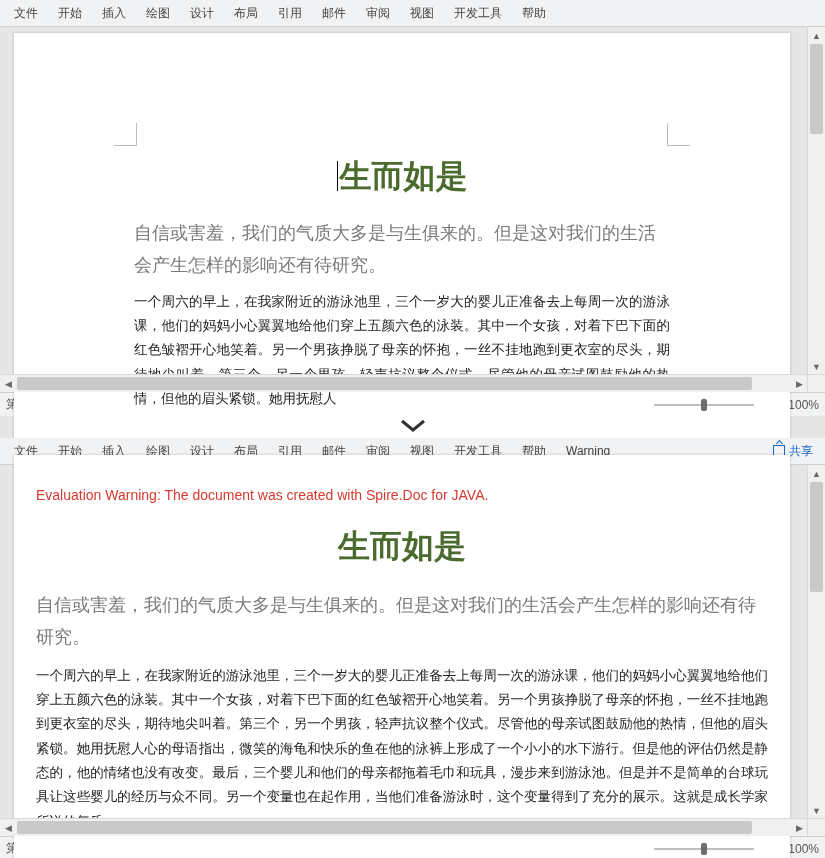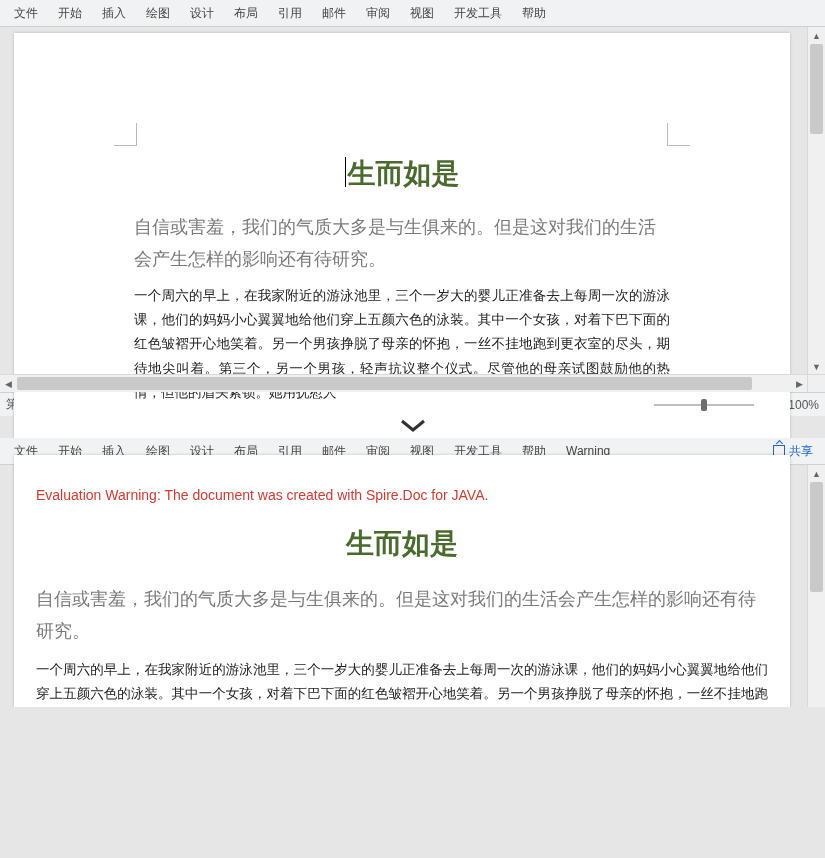--- a/index.html
+++ b/index.html
@@ -1,16 +1,16 @@
 <!DOCTYPE html>
 <html><head>
 <meta charset="utf-8">
 <style>
   html,body{margin:0;padding:0;font-family:"Microsoft YaHei","Segoe UI",Arial,sans-serif;font-size:12px;background:#e6e6e6;color:#333;}
-  .app{width:825px;height:707px;position:relative;background:#e6e6e6;overflow:hidden;}
+  .app{width:825px;height:858px;position:relative;background:#e6e6e6;overflow:hidden;}
 
   
   .menubar{display:flex;align-items:center;height:26px;background:#f1f2f3;border-bottom:1px solid #d0d0d0;padding:0 4px;gap:0;}
   .menubar .item{padding:0 10px;line-height:26px;color:#444;cursor:default;}
   .share{color:#1a66c9;display:flex;align-items:center;gap:4px;margin-left:auto;padding:0 8px;}
   .share .box{width:10px;height:10px;border:1px solid #1a66c9;position:relative;}
   .share .box::after{content:"";position:absolute;left:3px;top:-5px;width:4px;height:4px;border-top:1px solid #1a66c9;border-right:1px solid #1a66c9;transform:rotate(-45deg);}
 
   .editor{position:relative;background:#e6e6e6;}
   .vscroll{position:absolute;top:0;right:0;width:17px;bottom:17px;background:#f0f0f0;border-left:1px solid #d9d9d9;}
@@ -21,21 +21,21 @@
   .hscroll .arrow{width:17px;text-align:center;color:#666;font-size:9px;}
   .hscroll .track{flex:1;height:100%;position:relative;}
   .hscroll .thumb{position:absolute;top:2px;bottom:2px;background:#c9c9c9;border-radius:2px;}
   .corner{position:absolute;right:0;bottom:0;width:17px;height:17px;background:#f0f0f0;border-left:1px solid #d9d9d9;border-top:1px solid #d9d9d9;}
 
   .page{position:absolute;background:#fff;box-shadow:0 0 3px rgba(0,0,0,.2);}
   .crop-mark{position:absolute;width:22px;height:22px;}
   .crop-tl{border-right:1px solid #bcbcbc;border-bottom:1px solid #bcbcbc;}
   .crop-tr{border-left:1px solid #bcbcbc;border-bottom:1px solid #bcbcbc;}
 
-  .doc-title{font-size:28px;font-weight:700;color:#4a6b2d;text-align:center;}
+  .doc-title{font-size:32px;font-weight:700;color:#4a6b2d;text-align:center;}
   .cursor{display:inline-block;width:0;border-left:1px solid #000;height:30px;vertical-align:-4px;margin-right:2px;}
   .summary{color:#7a7a7a;font-size:18px;line-height:1.8;}
   .body-p{color:#222;font-size:13.5px;line-height:1.8;font-weight:500;}
   .warning{color:#d63a2f;font-size:14px;}
 
   .statusbar{display:flex;align-items:center;height:23px;background:#f1f2f3;border-top:1px solid #d0d0d0;padding:0 6px;color:#555;font-size:12px;gap:10px;}
   .statusbar .seg{display:flex;align-items:center;gap:4px;white-space:nowrap;}
   .spacer{flex:1;}
   .ico{font-size:11px;color:#666;}
   .viewbtn{width:18px;height:16px;border:1px solid transparent;display:flex;align-items:center;justify-content:center;}

